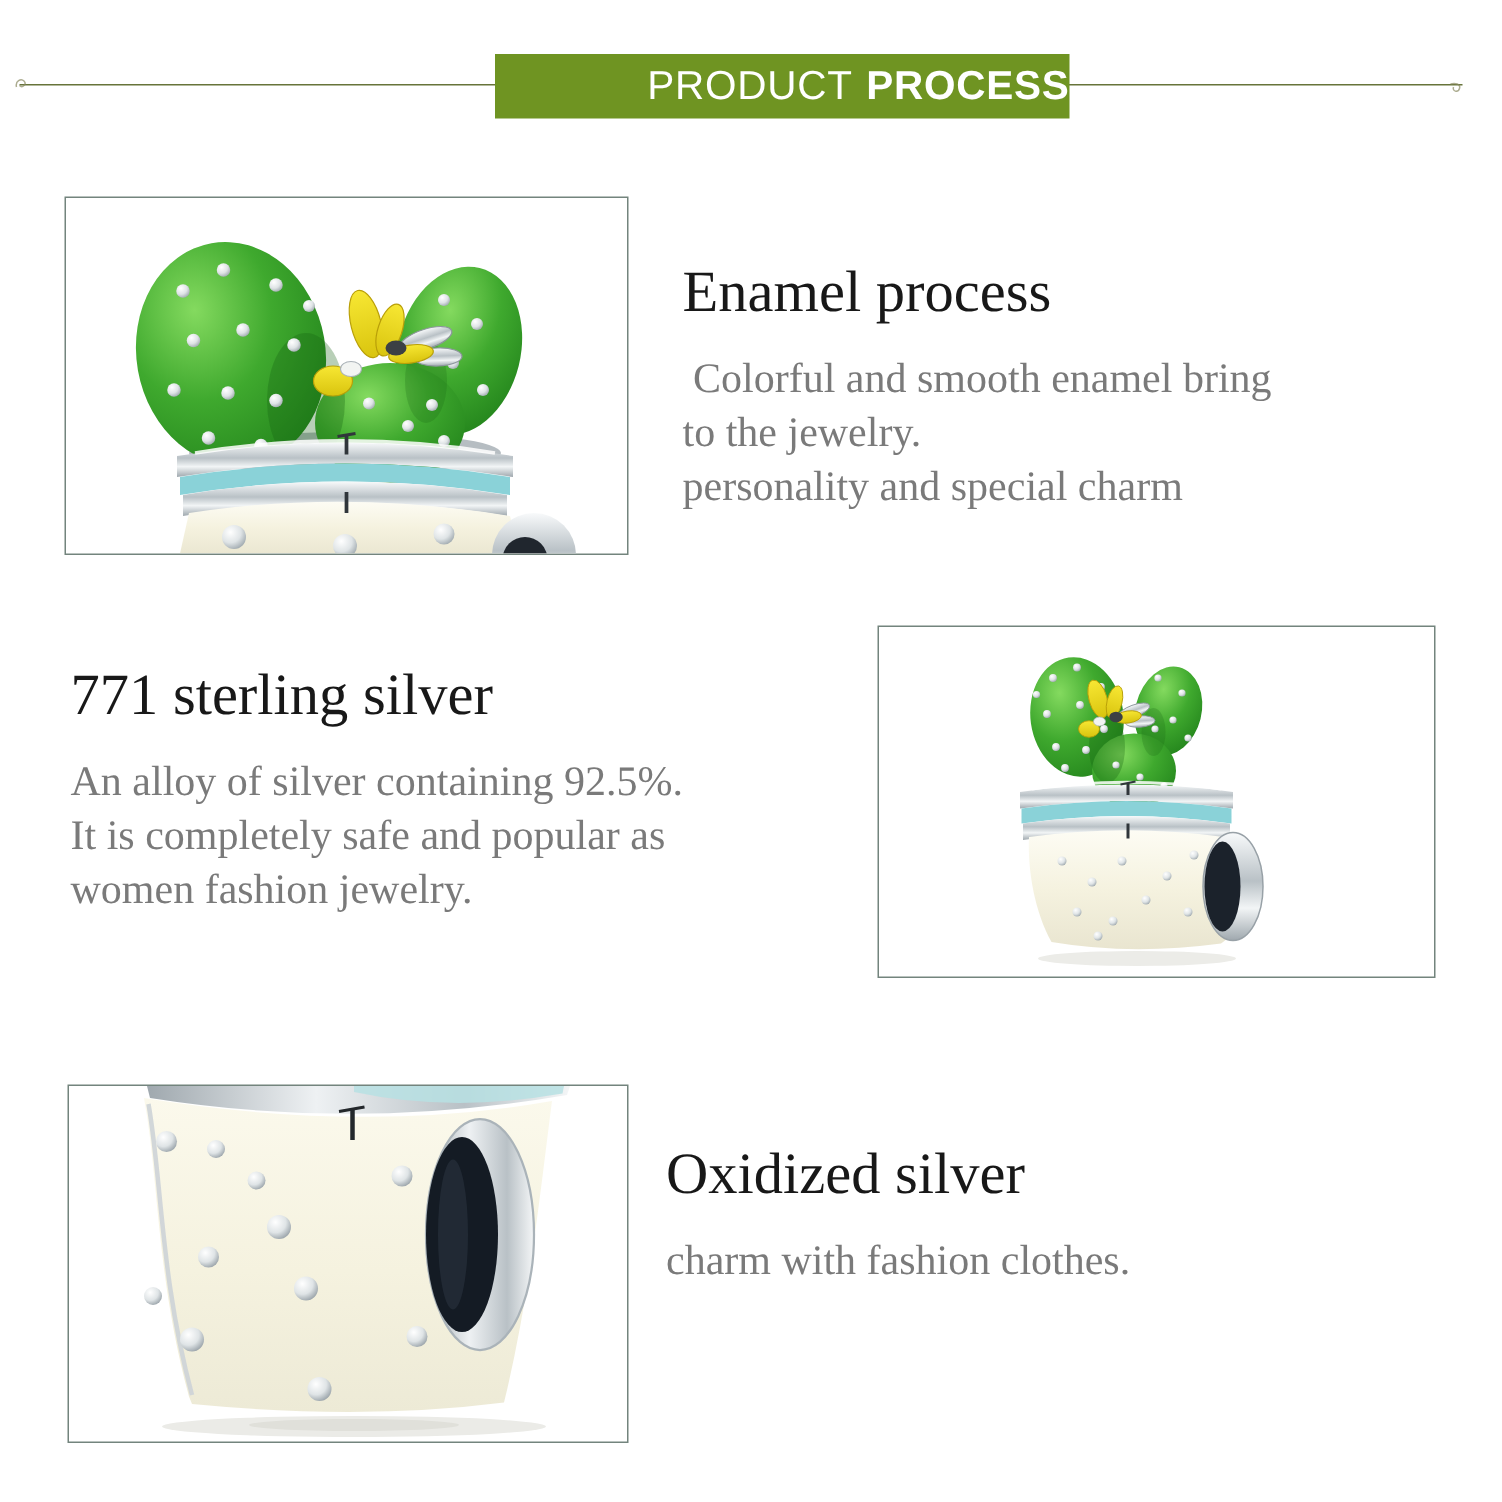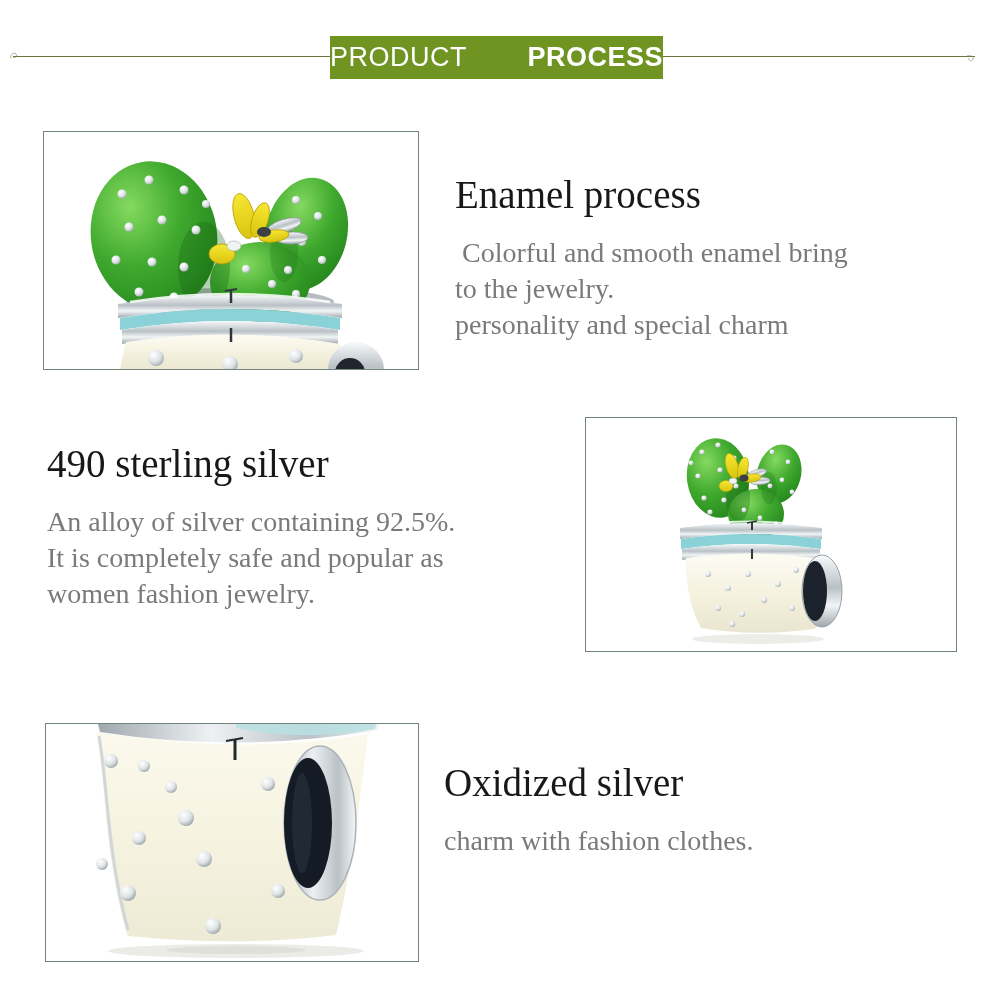--- a/index.html
+++ b/index.html
@@ -4,22 +4,22 @@
 <style>
   html,body{margin:0;padding:0;background:#ffffff;}
   .page{position:relative;width:1001px;height:1001px;background:#ffffff;overflow:hidden;
         font-family:"Liberation Serif",serif;}
 
   
   .rule{position:absolute;left:13px;top:56px;width:962px;height:1px;background:#67743a;}
   .rule-curl{position:absolute;top:50px;width:10px;height:10px;opacity:.7;}
   .rule-curl.left{left:10px;}
   .rule-curl.right{left:966px;top:53px;}
-  .banner{position:absolute;left:330px;top:36px;width:333px;height:43px;background:#6f9422;
-          display:flex;align-items:center;justify-content:space-between;
+  .banner{position:absolute;left:330px;top:36px;width:383px;height:43px;background:#6f9422;
+          display:flex;align-items:center;justify-content:flex-end;
           font-family:"Liberation Sans",sans-serif;color:#ffffff;font-size:27px;letter-spacing:.5px;}
   .banner .reg{font-weight:400;}
   .banner .bold{font-weight:700;margin-left:9px;}
 
   
   .imgbox{position:absolute;border:1px solid #73847d;background:#ffffff;overflow:hidden;}
   .box1{left:43px;top:131px;width:374px;height:237px;}
   .box2{left:585px;top:417px;width:370px;height:233px;}
   .box3{left:45px;top:723px;width:372px;height:237px;}
   .imgbox svg{display:block;width:100%;height:100%;}
@@ -135,21 +135,21 @@
   <div class="textblock t1">
     <div class="sec-title">Enamel process</div>
     <div class="sec-body">
       <div class="body-line"> Colorful and smooth enamel bring</div>
       <div class="body-line">to the jewelry.</div>
       <div class="body-line">personality and special charm</div>
     </div>
   </div>
 
   <div class="textblock t2">
-    <div class="sec-title">490 sterling silver</div>
+    <div class="sec-title">771 sterling silver</div>
     <div class="sec-body">
       <div class="body-line">An alloy of silver containing 92.5%.</div>
       <div class="body-line">It is completely safe and popular as</div>
       <div class="body-line">women fashion jewelry.</div>
     </div>
   </div>
 
   <div class="imgbox box2">
     <svg viewBox="0 0 370 233" preserveAspectRatio="none">
       <defs>

